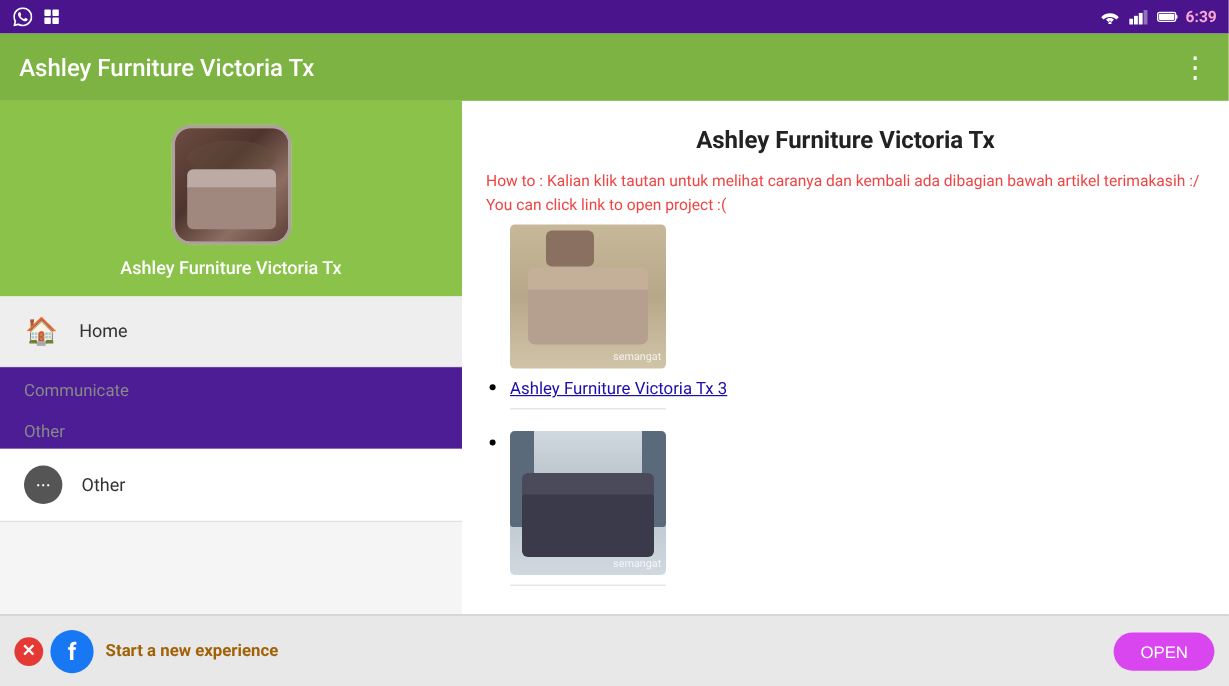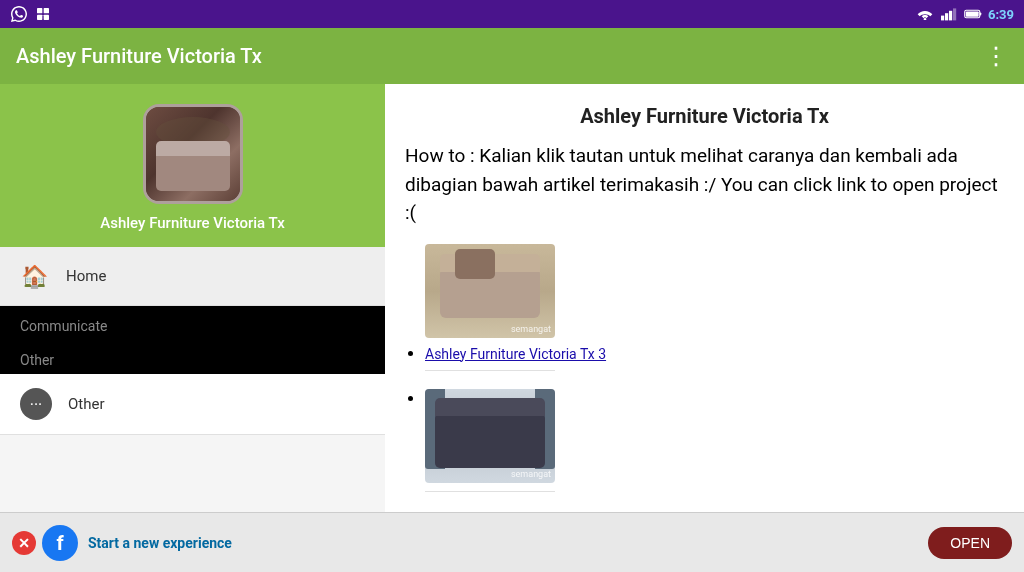--- a/index.html
+++ b/index.html
@@ -9,21 +9,21 @@
     .status-bar {
       width: 100%;
       height: 28px;
       background: #4a148c;
       display: flex;
       align-items: center;
       justify-content: space-between;
       padding: 0 10px;
     }
     .status-bar-left { display: flex; align-items: center; gap: 6px; }
-    .status-bar-right { display: flex; align-items: center; gap: 6px; color: #7dd3fc; font-size: 13px; font-weight: bold; }
+    .status-bar-right { display: flex; align-items: center; gap: 6px; color: #f9a8d4; font-size: 13px; font-weight: bold; }
     .status-icon { width: 18px; height: 18px; display: flex; align-items: center; justify-content: center; }
 
     
     .app-toolbar {
       width: 100%;
       height: 56px;
       background: #7cb342;
       display: flex;
       align-items: center;
       justify-content: space-between;
@@ -115,21 +115,21 @@
       cursor: pointer;
       background: white;
     }
     .nav-item.active { background: #eeeeee; }
     .nav-item-icon { width: 30px; height: 30px; margin-right: 16px; display: flex; align-items: center; justify-content: center; font-size: 22px; color: #555; }
     .nav-item-label { font-size: 15px; color: #333; }
     .nav-section-label {
       padding: 12px 20px 6px;
       font-size: 14px;
       color: #888;
-      background: #000000;
+      background: #4c1d95;
     }
 
     
     .banner {
       position: absolute;
       bottom: 0;
       left: 0;
       right: 0;
       height: 60px;
       background: #e8e8e8;
@@ -161,24 +161,24 @@
       display: flex;
       align-items: center;
       justify-content: center;
       color: white;
       font-size: 14px;
       font-weight: bold;
       margin-right: 6px;
       flex-shrink: 0;
     }
     .banner-text { flex: 1; }
-    .banner-title { font-size: 14px; font-weight: bold; color: #0369a1; }
+    .banner-title { font-size: 14px; font-weight: bold; color: #a16207; }
     .banner-sub { font-size: 12px; color: #555; }
     .banner-open-btn {
-      background: #7f1d1d;
+      background: #d946ef;
       color: white;
       border: none;
       border-radius: 20px;
       padding: 8px 22px;
       font-size: 14px;
       font-weight: 500;
       cursor: pointer;
       margin-left: 10px;
     }
 
@@ -191,30 +191,30 @@
       padding-bottom: 70px;
     }
     .content-title {
       font-size: 20px;
       font-weight: bold;
       color: #222;
       text-align: center;
       margin-bottom: 14px;
     }
     .content-desc {
-      font-size: 19px;
-      color: #000000;
-      margin-bottom: 16px;
+      font-size: 13px;
+      color: #ef4444;
+      margin-bottom: 6px;
       line-height: 1.5;
     }
     .content-list { list-style: disc; padding-left: 20px; }
     .content-list li { margin-bottom: 18px; }
     .furniture-image {
       width: 130px;
-      height: 94px;
+      height: 120px;
       border-radius: 4px;
       overflow: hidden;
       margin-bottom: 6px;
       position: relative;
       background: #c8b89a;
     }
     
     .furniture-image-1 {
       background: linear-gradient(180deg, #c8b89a 0%, #b8a88a 50%, #d0c4a8 100%);
     }

